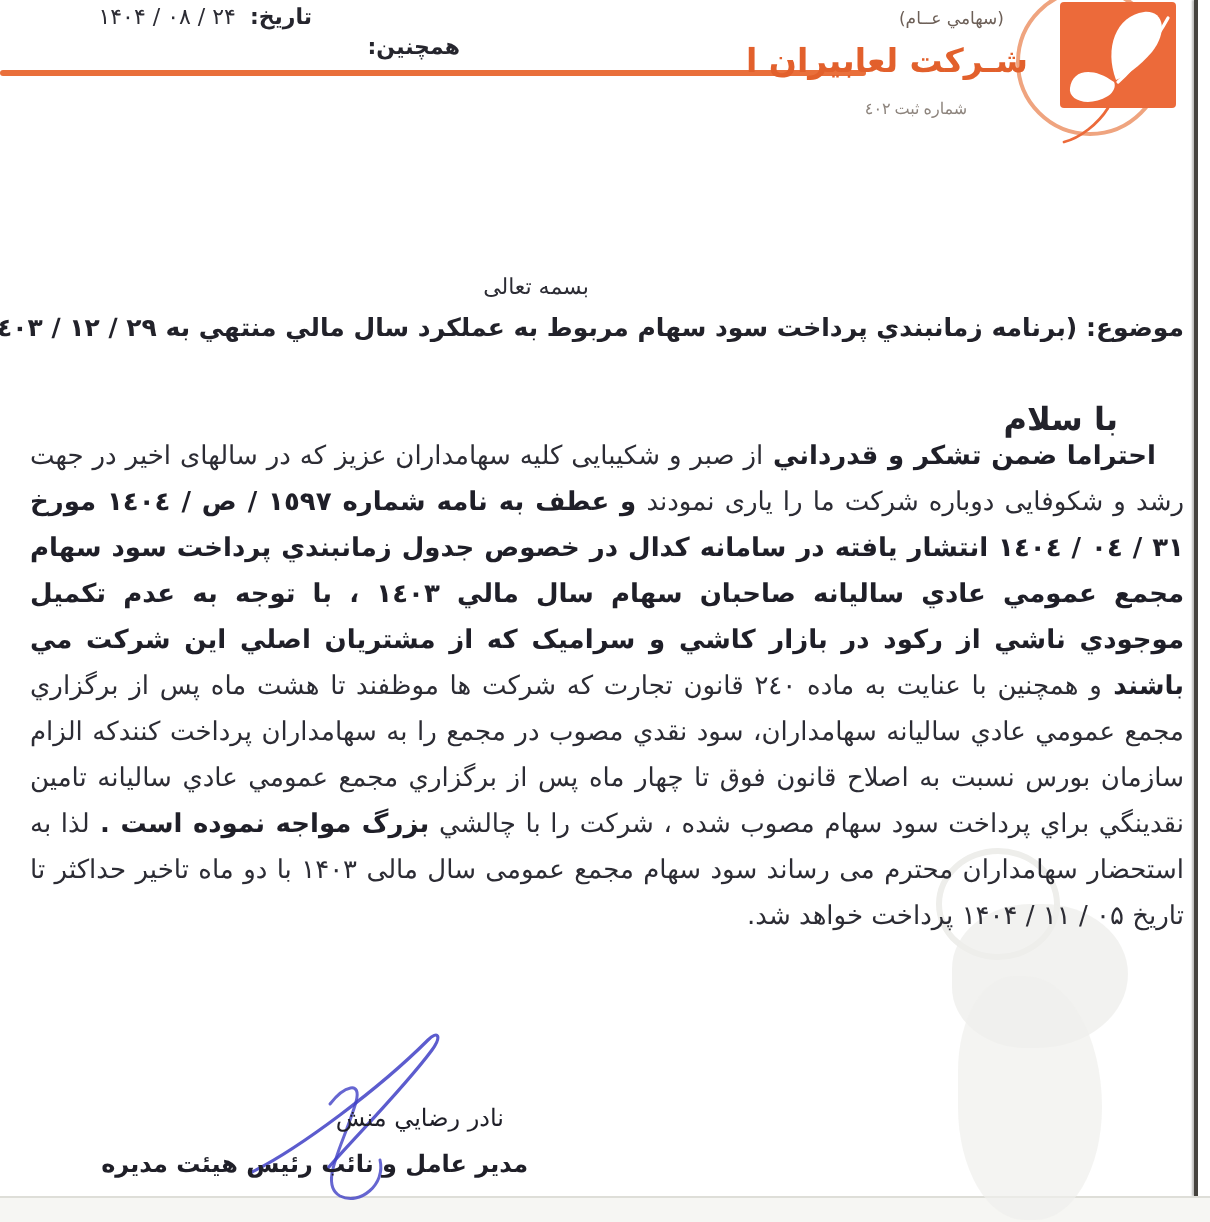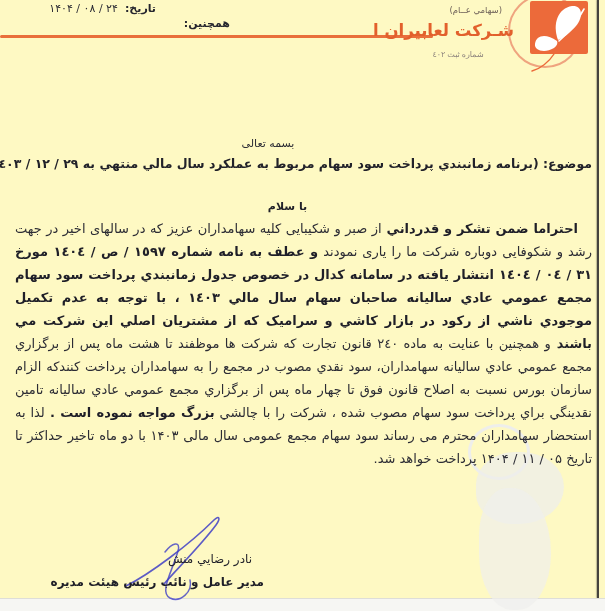--- a/index.html
+++ b/index.html
@@ -1,19 +1,19 @@
 <!DOCTYPE html>
 <html lang="fa"><head>
 <meta charset="utf-8">
 <style>
   * { margin:0; padding:0; box-sizing:border-box; }
   html,body { background:#e9e9e7; }
   .page {
     position:relative; width:605px; height:611px; margin:0 auto;
-    background:#fef9c3; overflow:hidden;
+    background:#ffffff; overflow:hidden;
     font-family:"DejaVu Sans", sans-serif;
     color:#2c2c34;
   }
   
   .right-border { position:absolute; left:597px; top:0; width:2px; height:598px; background:#45433e; box-shadow:-1px 0 1px rgba(70,70,64,.35); }
   .bottom-strip { position:absolute; left:0; top:598px; width:100%; height:13px; background:#f6f6f3; border-top:1px solid #deded8; }
   .scan-blob { position:absolute; pointer-events:none; }
   .blob-ring  { left:468px; top:424px; width:62px; height:56px; border:3px solid #eeeeeb; border-radius:50%; }
   .blob-a     { left:476px; top:452px; width:88px; height:72px; background:#ededeb; opacity:.75; border-radius:48% 52% 55% 45%; }
   .blob-b     { left:479px; top:488px; width:72px; height:122px; background:#efefed; opacity:.7; border-radius:42% 58% 50% 50%; }
@@ -29,22 +29,22 @@
                   font-size:8px; color:#8d847d;font-family:Liberation Serif, serif; }
   .date-row { position:absolute; left:28px; top:2px; width:128px; direction:rtl; font-size:11px; white-space:nowrap; }
   .date-row .lbl { font-weight:bold; color:#26262e; margin-left:7px; }
   .attach-row { position:absolute; left:170px; top:17px; width:60px; direction:rtl; font-size:11px; font-weight:bold; color:#26262e; }
   
   .basmala { position:absolute; left:226px; top:137px; width:84px; text-align:center; direction:rtl; font-size:11px; }
   .subject   { position:absolute; left:8px;  top:156px; width:584px; direction:rtl; text-align:right;
                font-size:12.5px; font-weight:bold; white-space:nowrap; color:#22222a; }
   .recipient { position:absolute; left:16px; top:178px; width:576px; direction:rtl; text-align:right;
                font-size:12.5px; font-weight:bold; color:#22222a; }
-  .salutation{ position:absolute; left:16px; top:200px; width:576px; padding-right:33px; direction:rtl; text-align:center;
-               font-size:11px; font-weight:bold; color:#22222a; }
+  .salutation{ position:absolute; left:16px; top:200px; width:576px; padding-right:33px; direction:rtl; text-align:right;
+               font-size:16px; font-weight:bold; color:#22222a; }
   .paragraph { position:absolute; left:15px; top:217px; width:577px; direction:rtl;
                text-align:justify; text-indent:14px;
                font-size:13px; line-height:23px; color:#2c2c34; }
   .paragraph .b { font-weight:bold; color:#1f1f28; }
   
   .sig-name  { position:absolute; left:168px; top:552px; width:84px; direction:rtl; text-align:center;
                font-size:12px; font-weight:normal; color:#1f1f28; white-space:nowrap; }
   .sig-title { position:absolute; left:68px; top:575px; width:196px; direction:rtl; text-align:center;
                font-size:12px; font-weight:bold; color:#1f1f28; white-space:nowrap; }
   .sig-ink { position:absolute; left:118px; top:512px; width:126px; height:94px; overflow:visible; }

